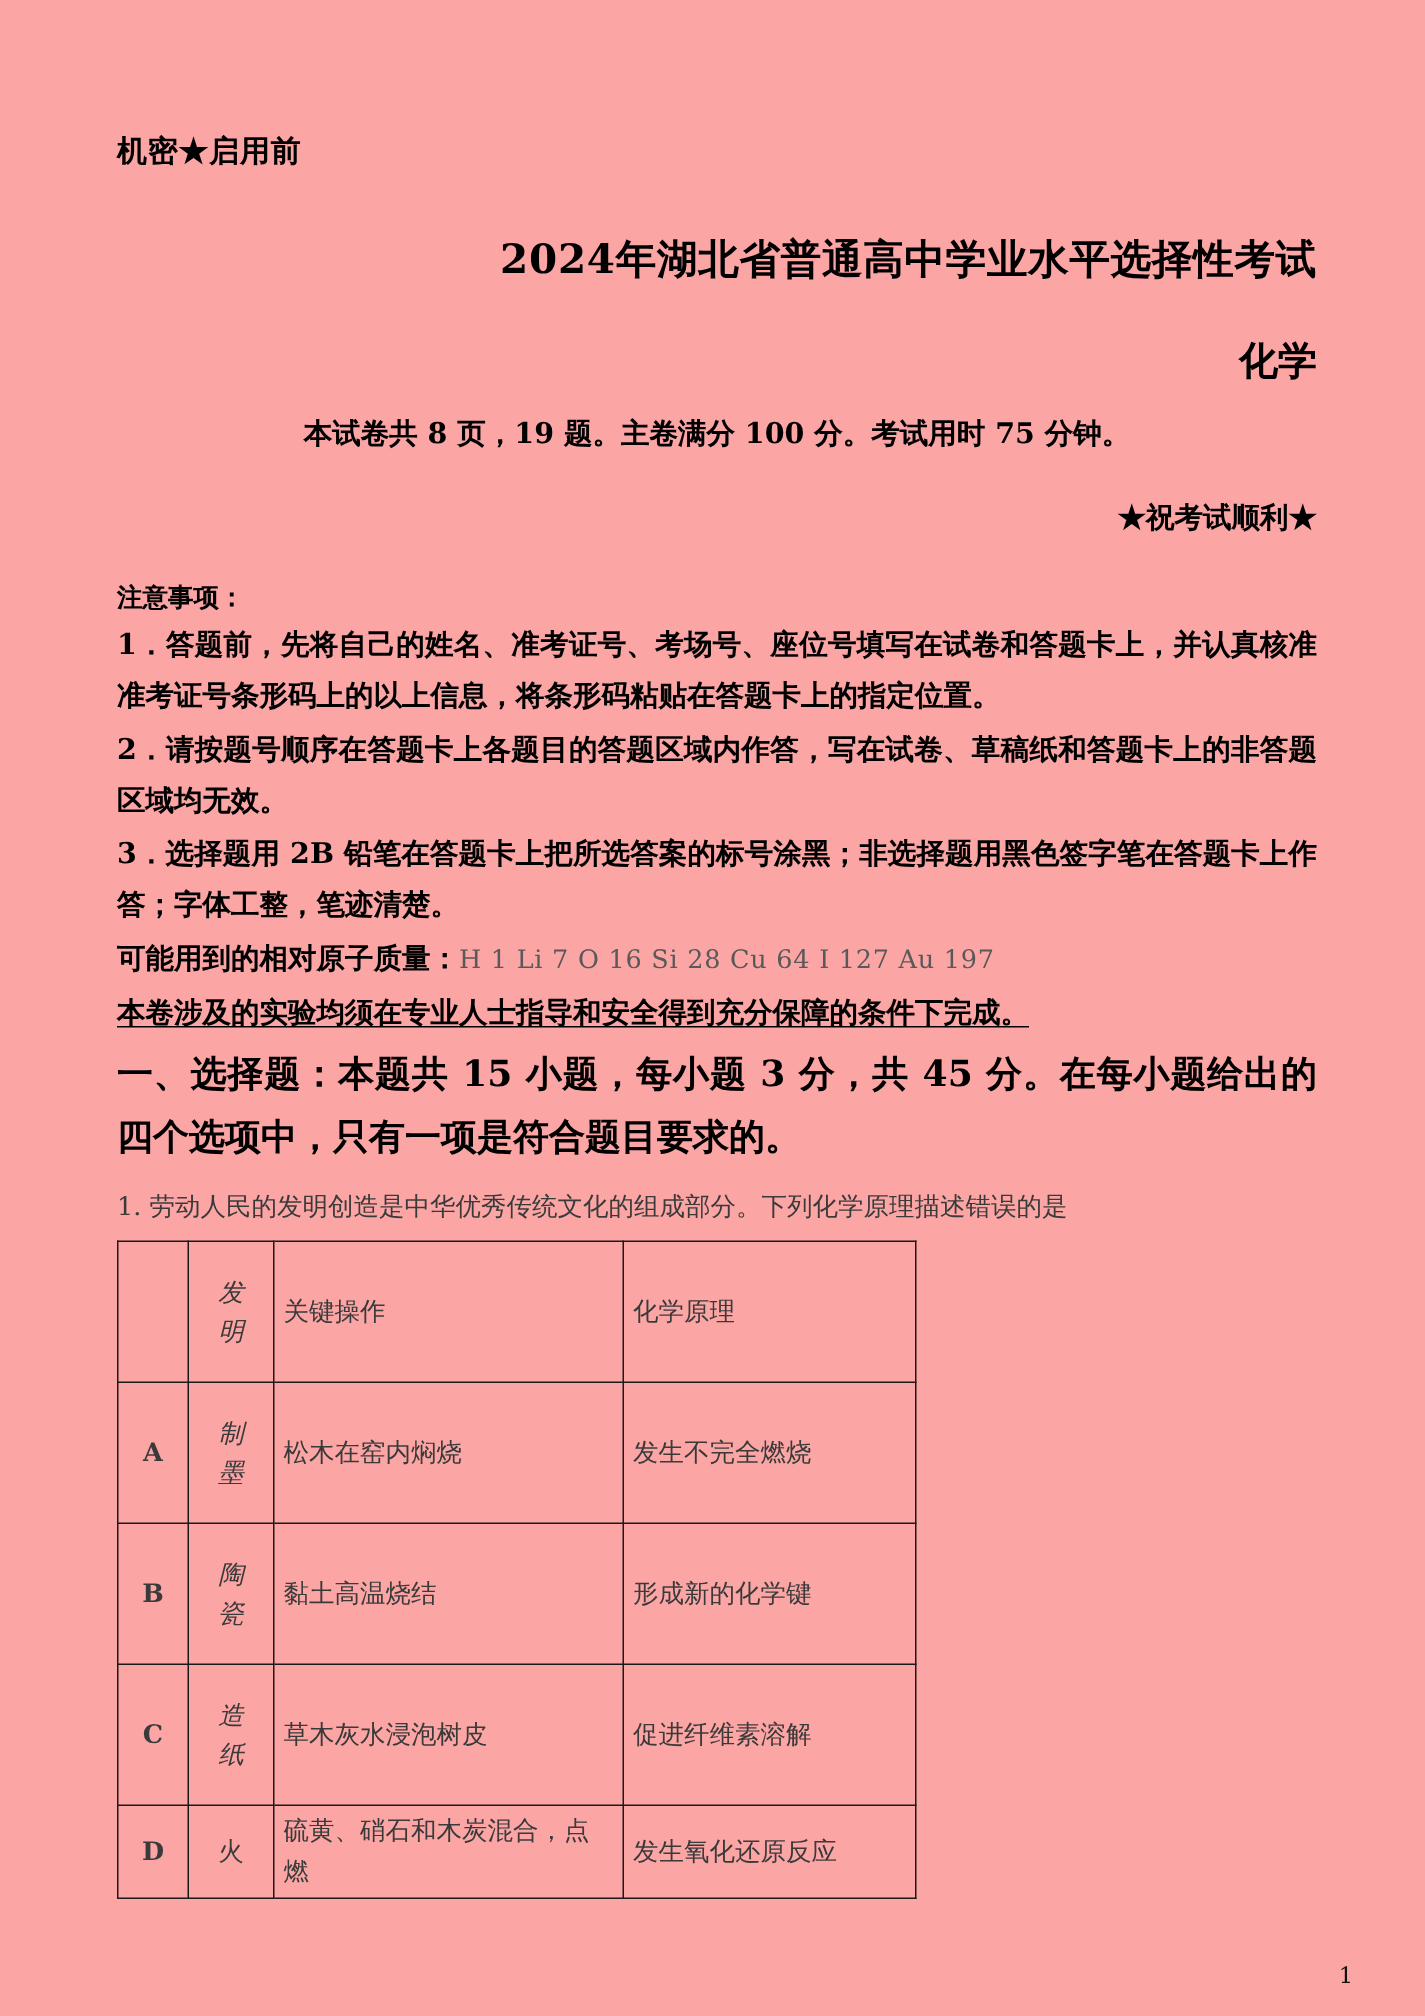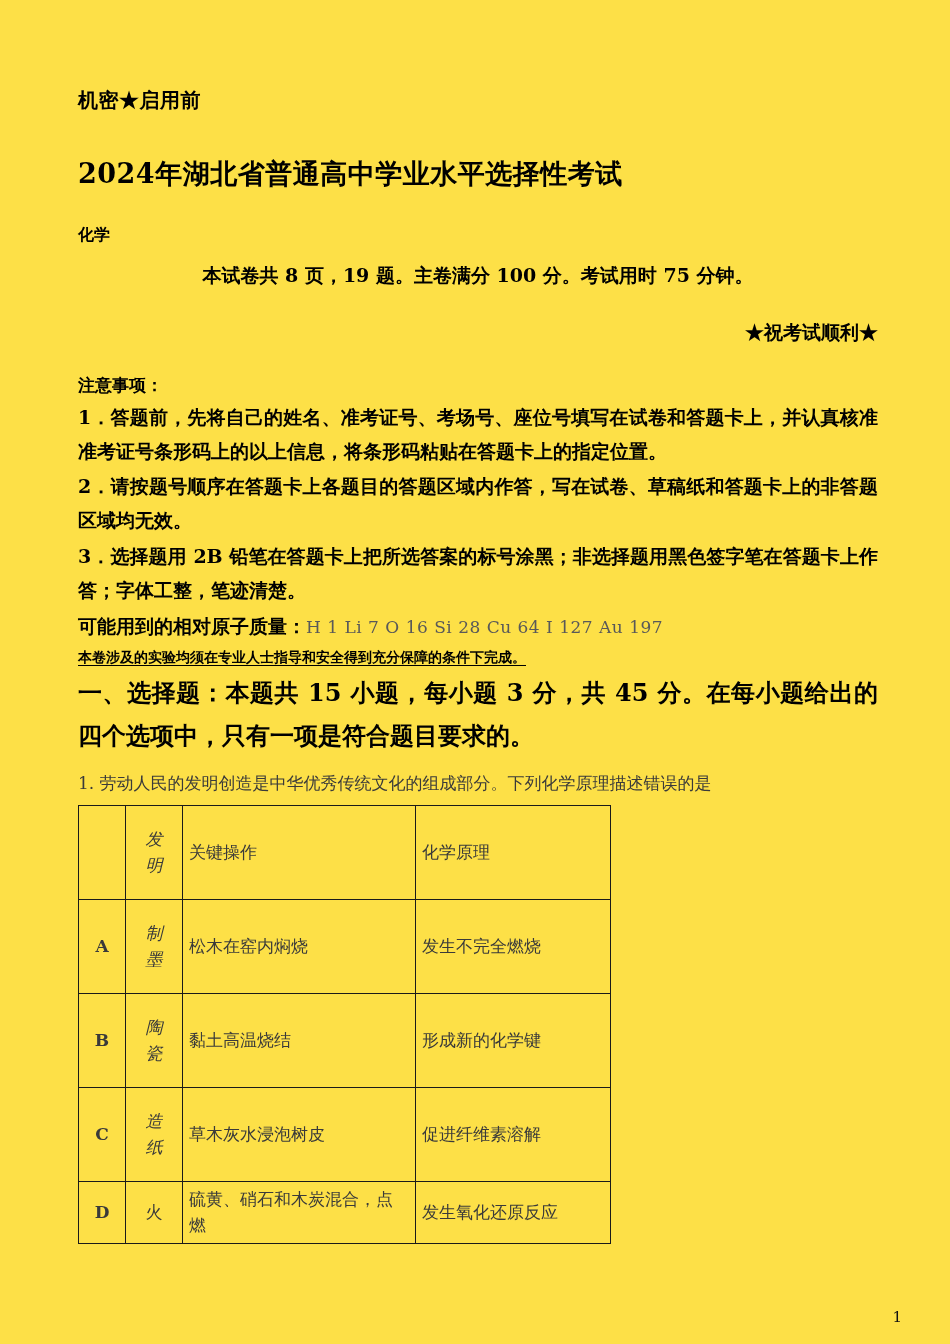--- a/index.html
+++ b/index.html
@@ -9,21 +9,21 @@
     background: #ffffff;
   }
   body {
     font-family: "DejaVu Serif", "Liberation Serif", serif;
     color: #000000;
   }
   .page {
     position: relative;
     width: 950px;
     height: 1344px;
-    background: #fde047;
+    background: #fca5a5;
     overflow: hidden;
     box-sizing: border-box;
   }
   .inner {
     position: absolute;
     left: 78px;
     top: 0;
     width: 800px;
   }
 
@@ -31,30 +31,30 @@
   .confidential {
     font-size: 20px;
     font-weight: bold;
     letter-spacing: 0.5px;
     margin-top: 86px;
     line-height: 1.4;
   }
 
   
   .main-title {
-    text-align: left;
+    text-align: right;
     font-size: 27px;
     font-weight: bold;
     letter-spacing: 0.5px;
     margin-top: 42px;
     line-height: 1.35;
   }
   .subject-title {
-    text-align: left;
-    font-size: 16px;
+    text-align: right;
+    font-size: 26px;
     font-weight: bold;
     margin-top: 32px;
     line-height: 1.35;
   }
   .paper-meta {
     text-align: center;
     font-size: 19px;
     font-weight: bold;
     margin-top: 16px;
     line-height: 1.4;
@@ -88,21 +88,21 @@
     line-height: 1.78;
     margin-top: 2px;
   }
   .atomic-values {
     font-weight: normal;
     font-size: 17px;
     color: #595959;
     letter-spacing: 0.5px;
   }
   .safety-line {
-    font-size: 14px;
+    font-size: 19px;
     font-weight: bold;
     line-height: 1.78;
     margin-top: 2px;
     text-decoration: underline;
     text-underline-offset: 3px;
     display: inline-block;
   }
   .section-head {
     font-size: 24px;
     font-weight: bold;

